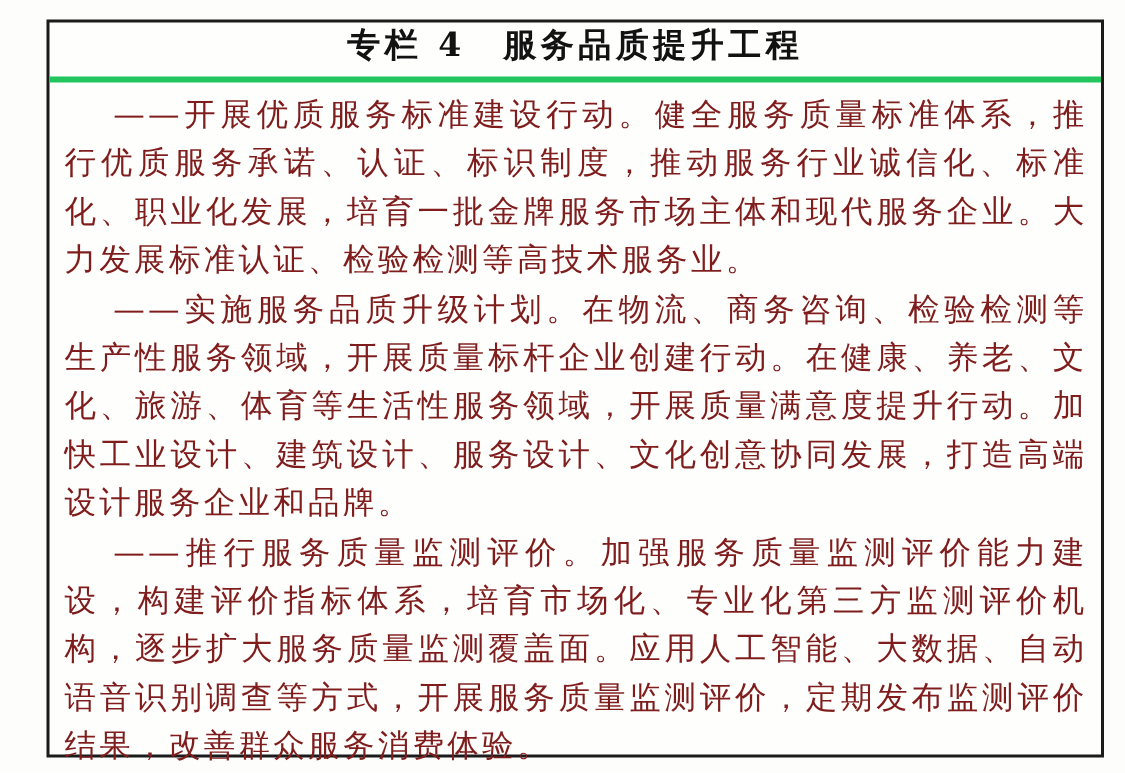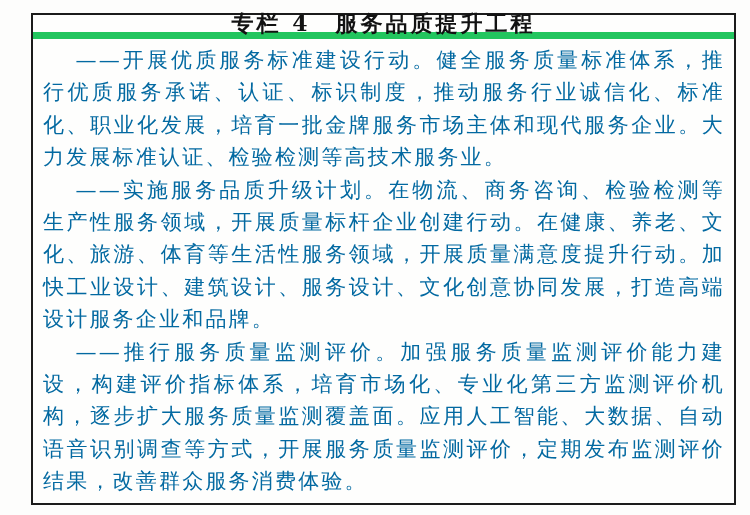--- a/index.html
+++ b/index.html
@@ -15,36 +15,35 @@
   .callout-box {
     position: absolute;
     left: 31px;
     top: 13px;
     width: 705px;
     height: 492px;
     border: 2px solid #1b1b1b;
     background: #fefefd;
   }
   .title-bar {
-    height: 24px;
-    border-bottom: 7px solid #22c55e;
+    height: 40px;
+    border-bottom: 4px solid #22c55e;
     display: flex;
-    align-items: center;
     justify-content: center;
   }
   .title-text {
     font-size: 22px;
     font-weight: 700;
     color: #121212;
     letter-spacing: 3px;
     white-space: nowrap;
   }
   .box-body {
     padding: 5px 9px 0 10px;
-    color: #0369a1;
+    color: #7f1d1d;
   }
   .box-body p {
     margin: 0;
     font-size: 21px;
     line-height: 32.4px;
     text-align: justify;
     text-justify: inter-ideograph;
     letter-spacing: 2.2px;
     text-indent: 1.55em;
   }

